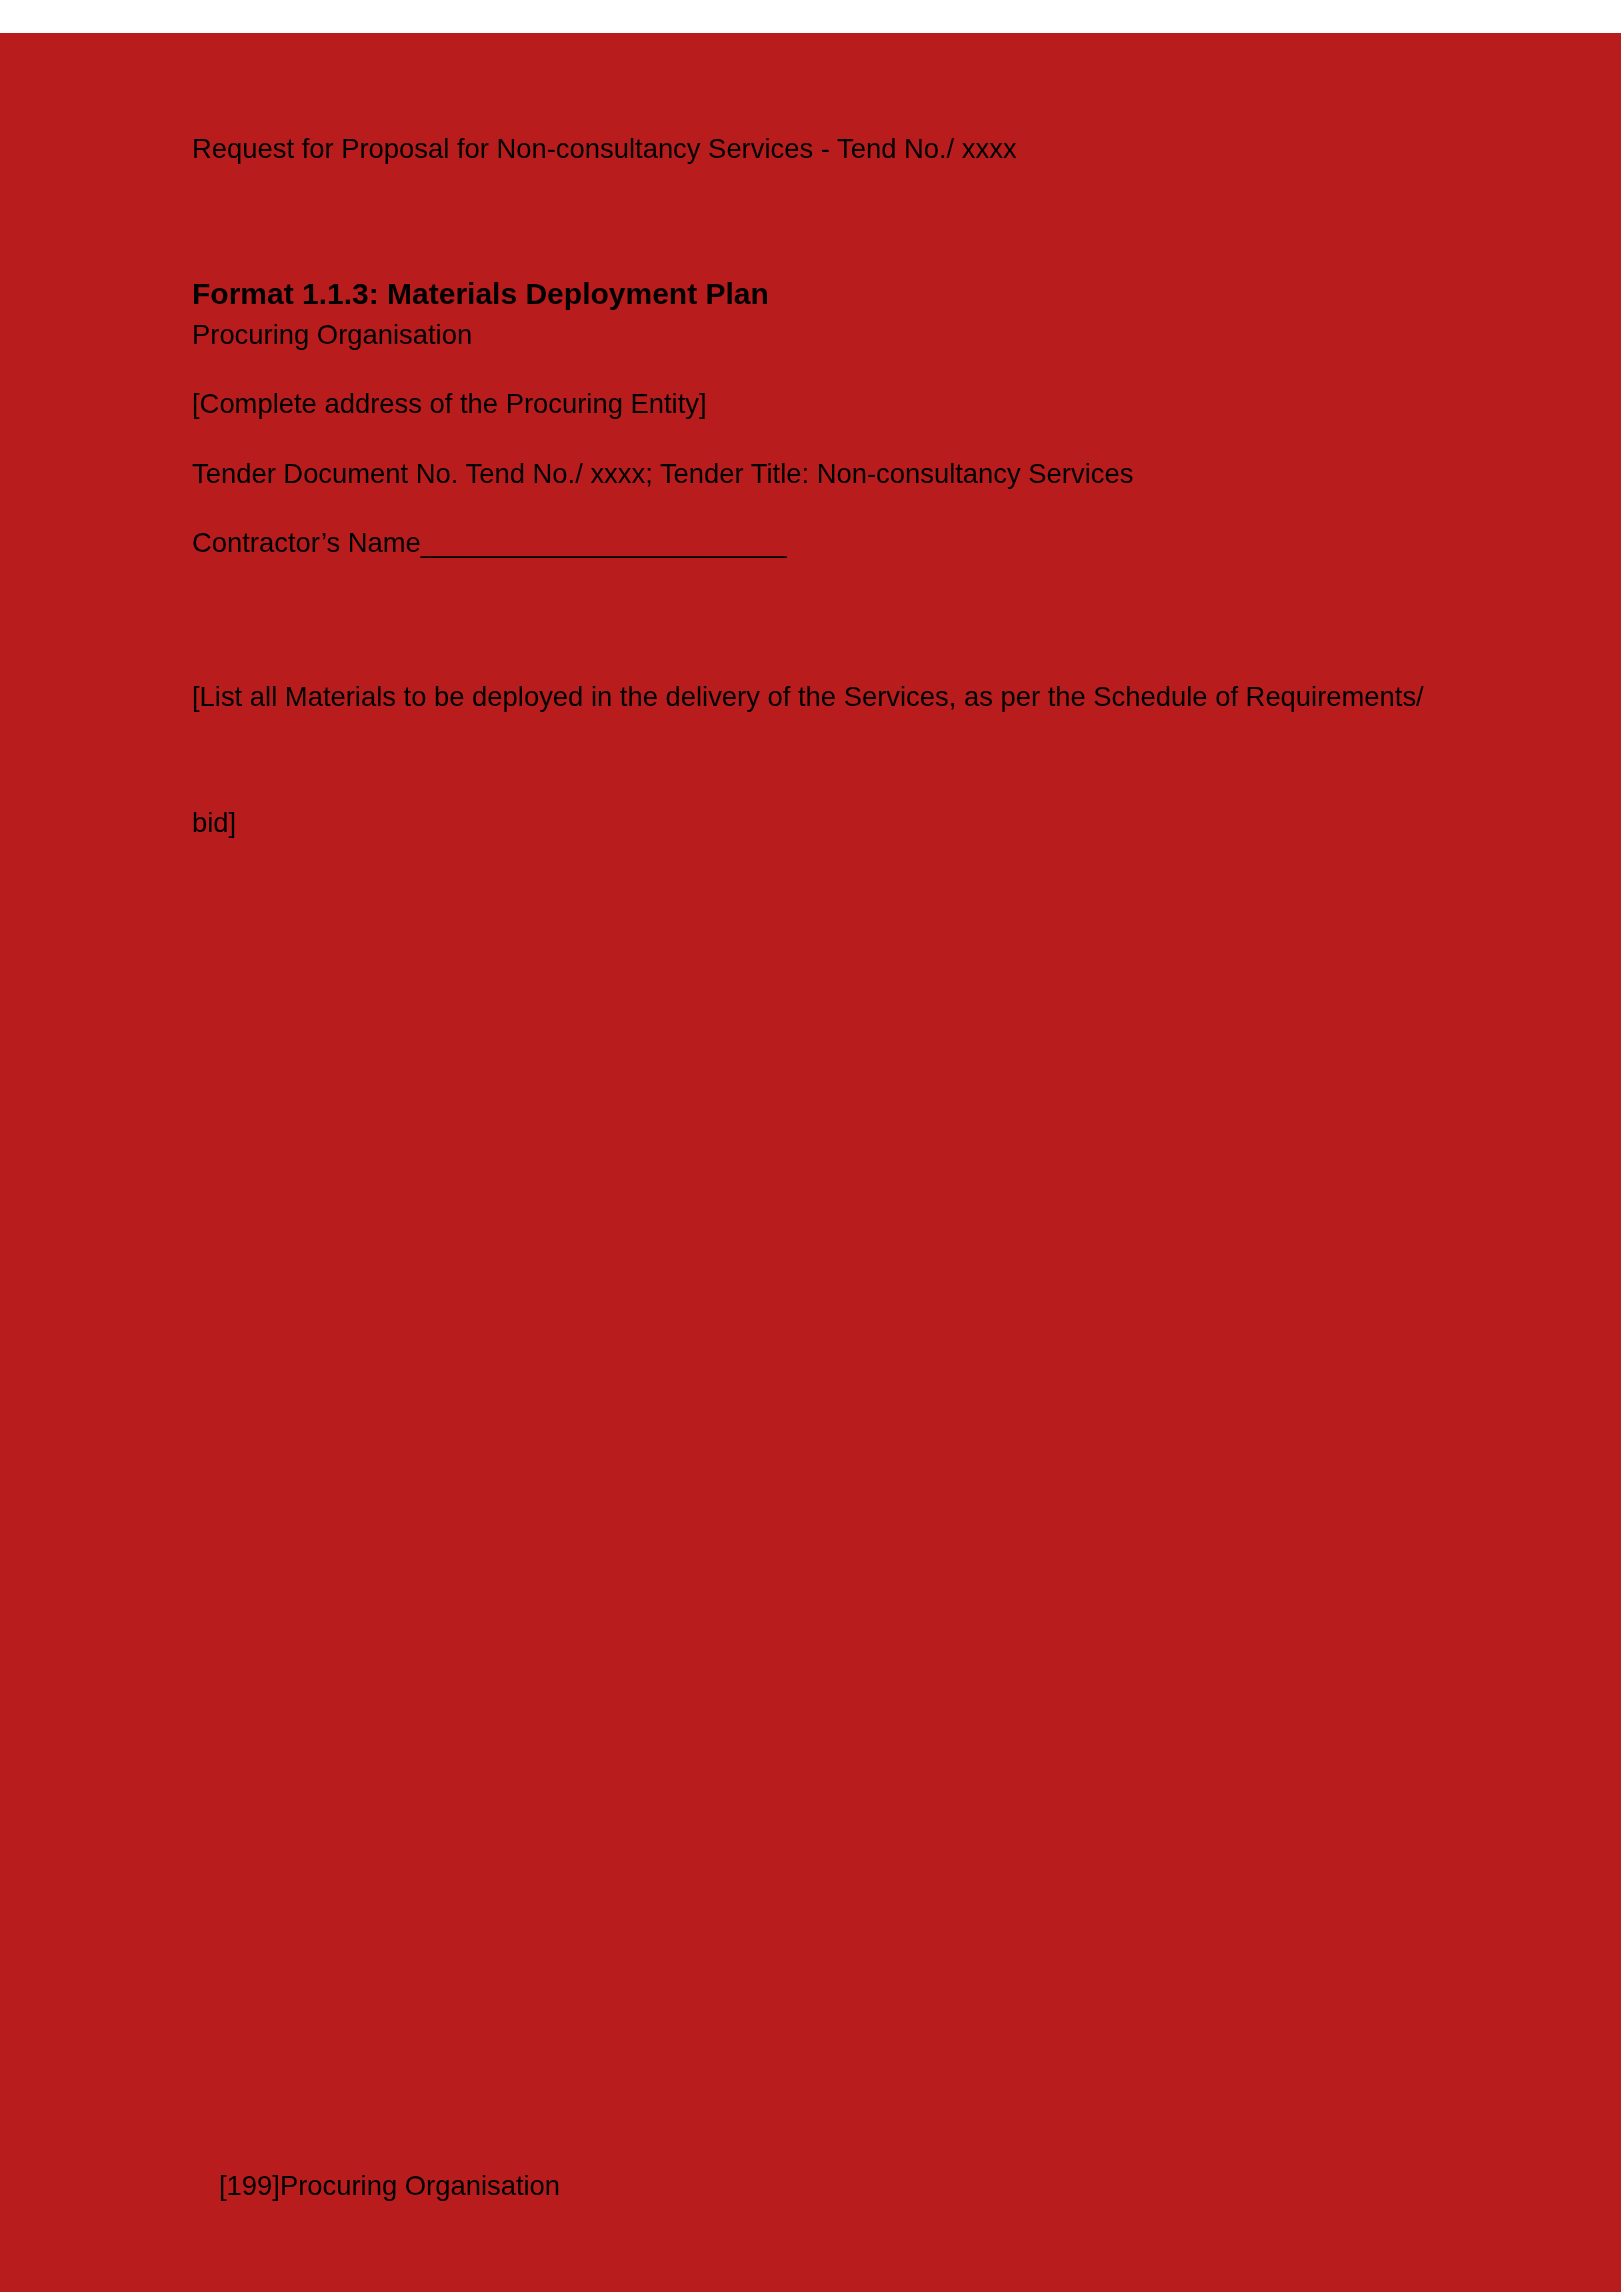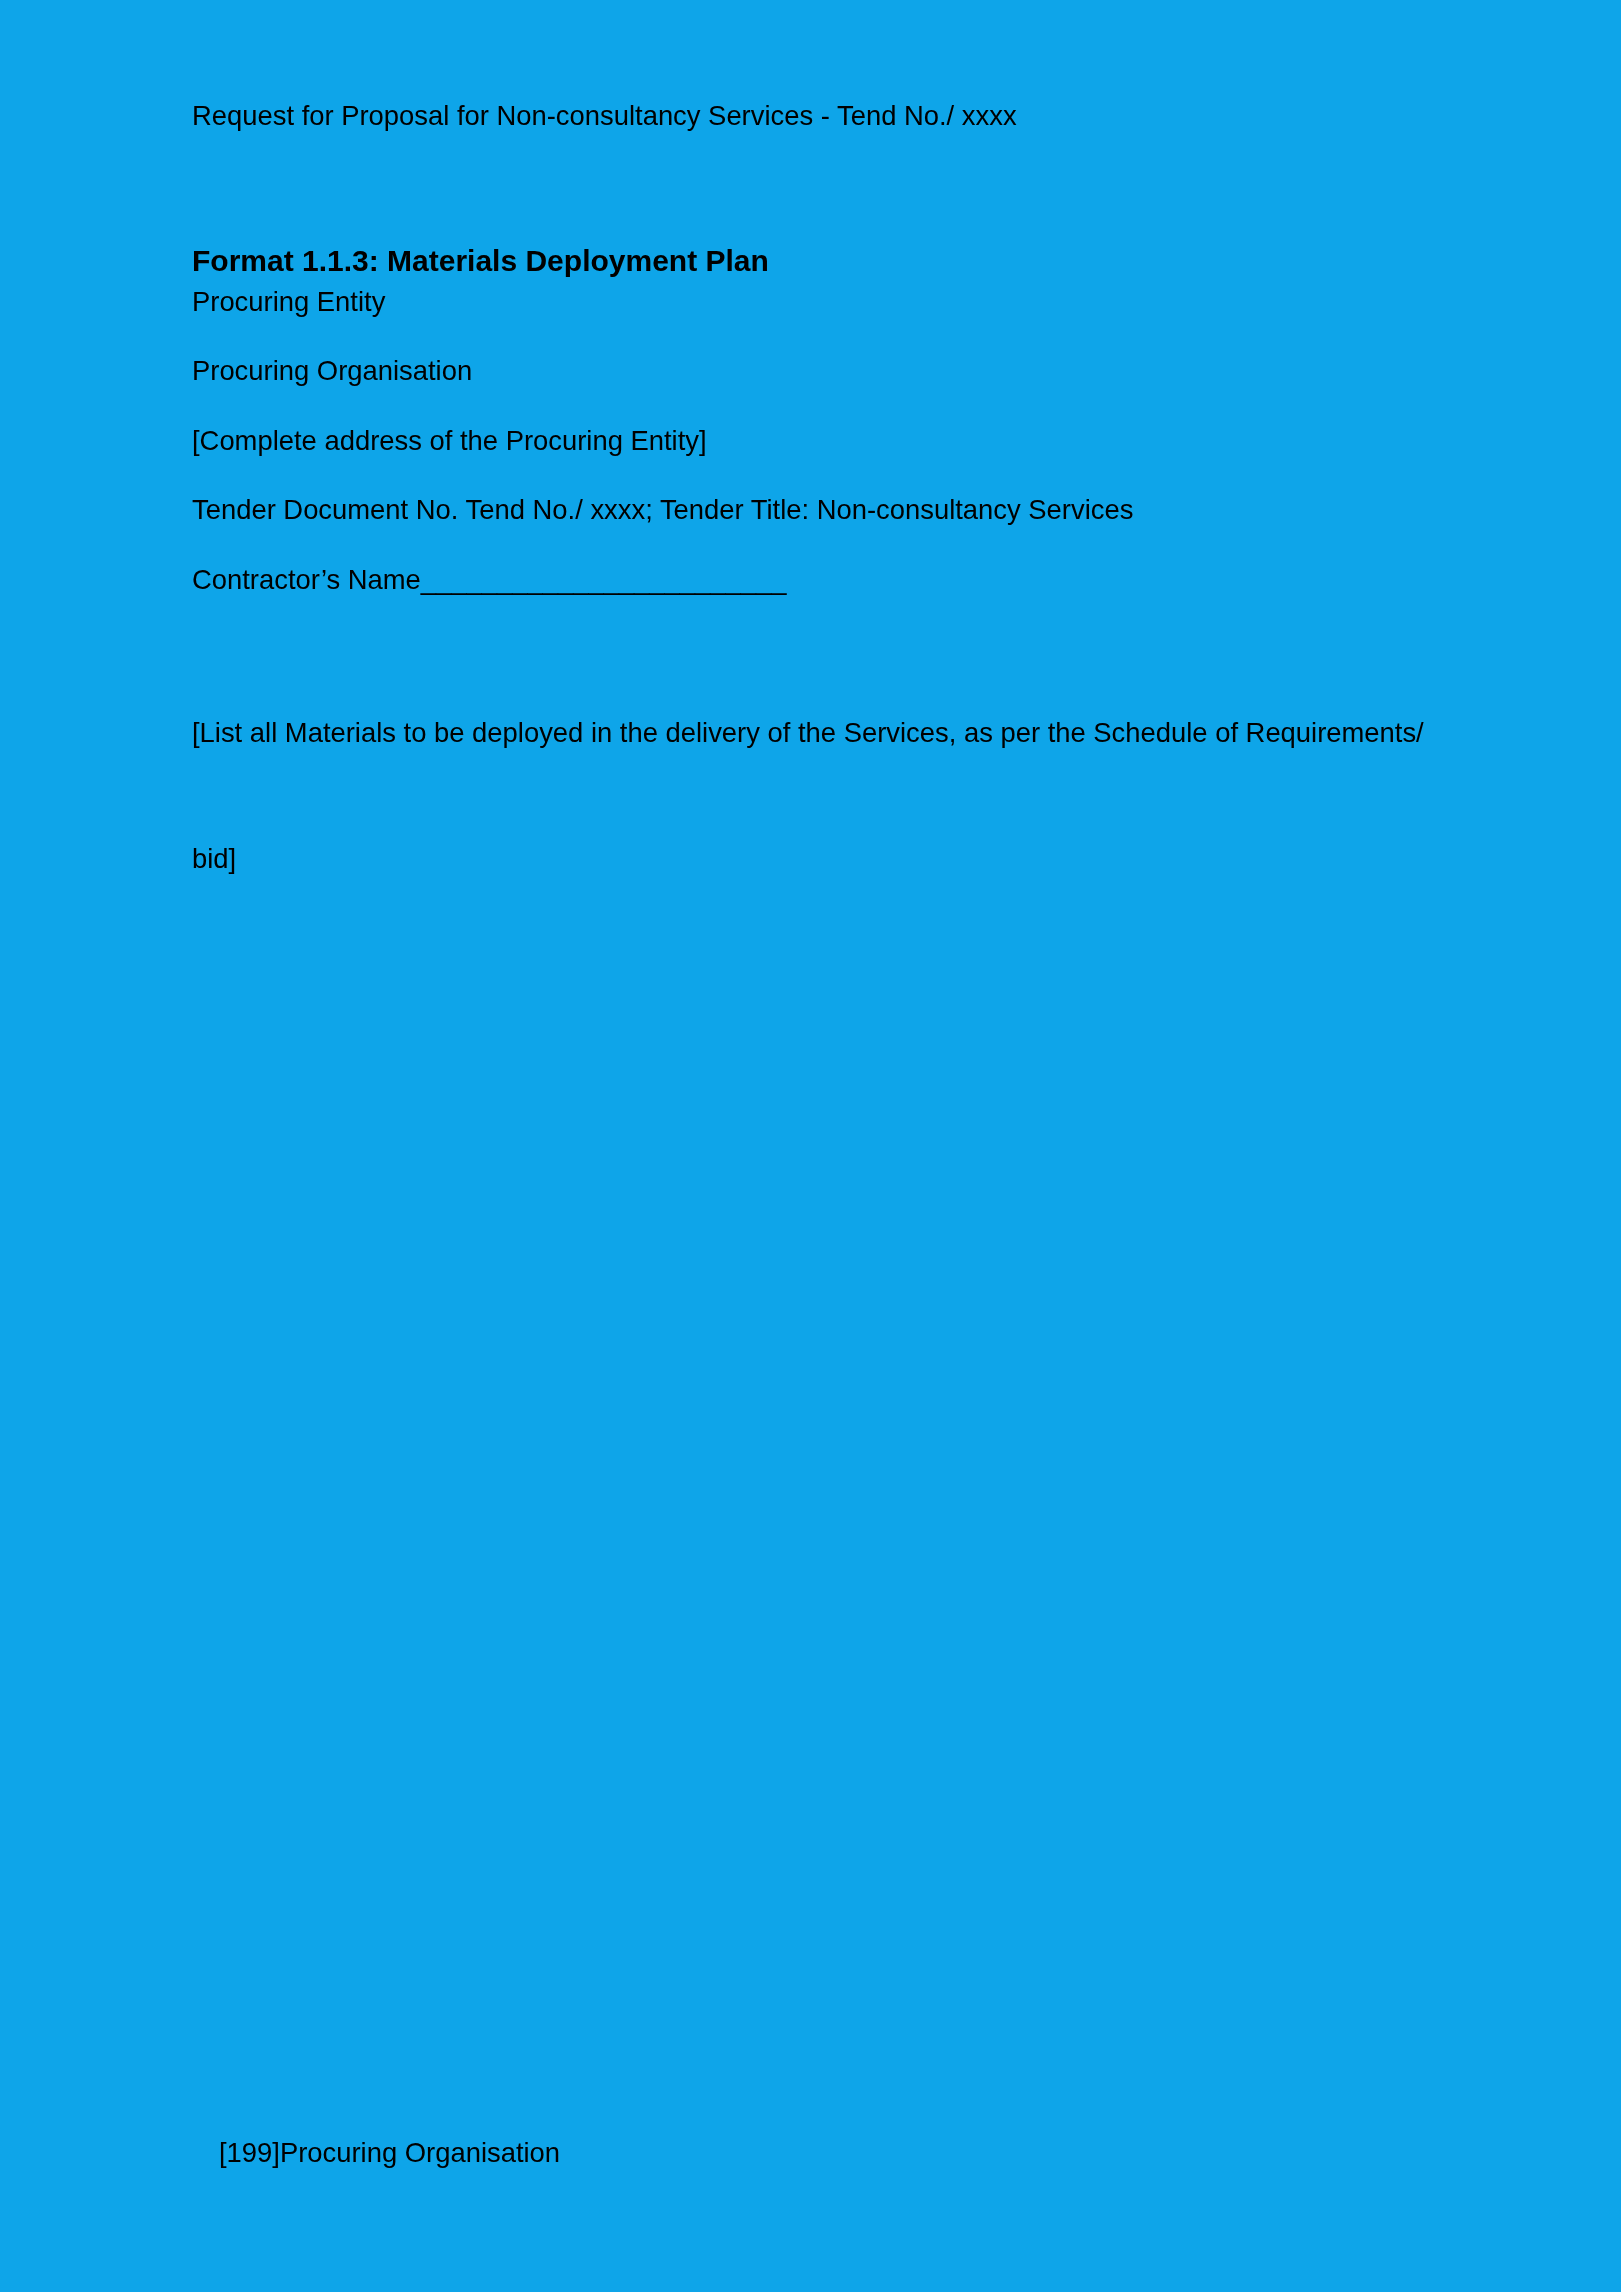--- a/index.html
+++ b/index.html
@@ -11,21 +11,22 @@
     height: 2293px;
     position: relative;
     background: #ffffff;
     color: #000000;
     font-family: "Liberation Sans", sans-serif;
     overflow: hidden;
   }
   .page {
     position: absolute;
     inset: 0;
-    background: #0ea5e9;
+    background: #b91c1c;
+    margin-top: 33px;
   }
   .header {
     position: absolute;
     left: 192px;
     top: 99px;
     font-size: 27.4px;
     line-height: 33px;
     white-space: pre;
   }
   .doc-title {
@@ -69,21 +70,20 @@
 </head>
 <body>
 
 <div class="page">
 
   <div class="header">Request for Proposal for Non-consultancy Services - Tend No./ xxxx</div>
 
   <h1 class="doc-title">Format 1.1.3: Materials Deployment Plan</h1>
 
   <div class="content">
-    <p>Procuring Entity</p>
 
     <p>Procuring Organisation</p>
 
     <p>[Complete address of the Procuring Entity]</p>
 
     <p>Tender Document No. Tend No./ xxxx; Tender Title: Non-consultancy Services</p>
 
 
     <p>Contractor’s Name________________________</p>
 

